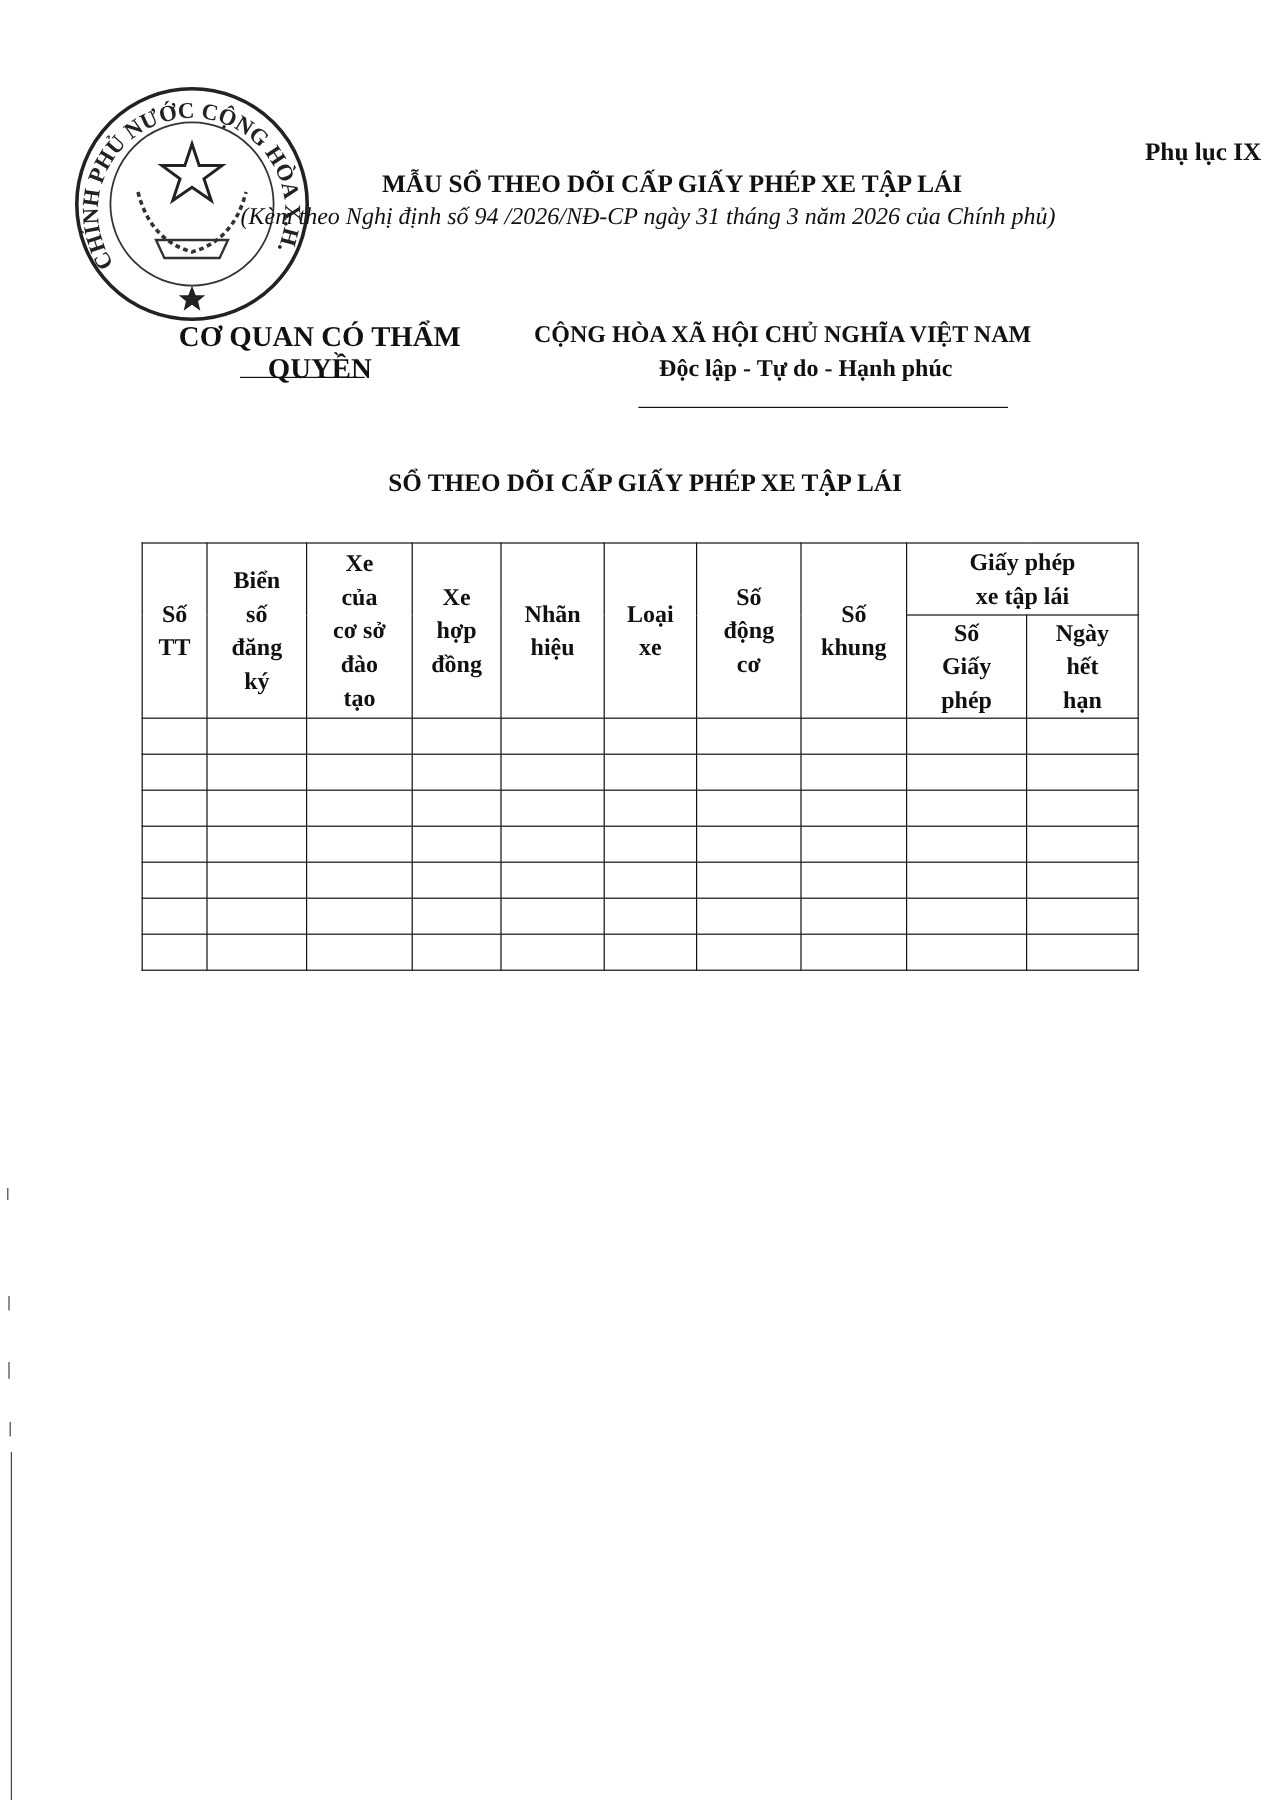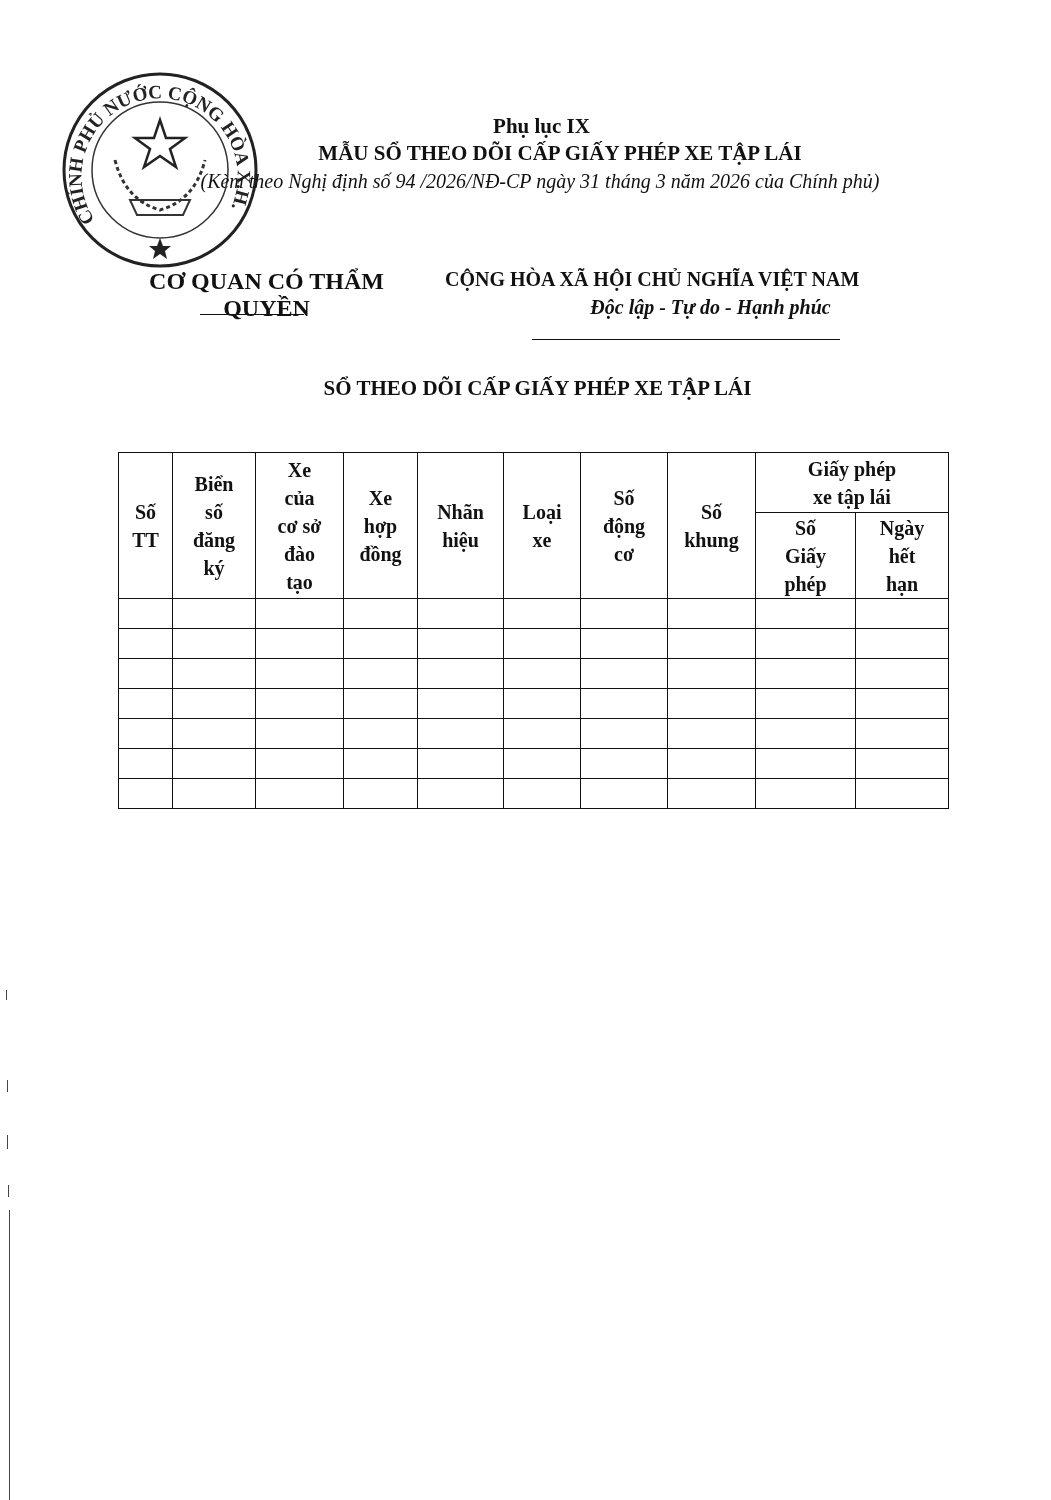--- a/index.html
+++ b/index.html
@@ -1,28 +1,28 @@
 <!DOCTYPE html>
 <html><head>
 <meta charset="utf-8">
 <style>
   html, body { margin: 0; padding: 0; background: #ffffff; }
   body { width: 1051px; height: 1500px; position: relative; overflow: hidden;
          font-family: "Liberation Serif", "DejaVu Serif", serif; color: #111; }
   .abs { position: absolute; }
   .seal { left: 55px; top: 70px; width: 210px; height: 200px; }
-  .appendix-title { left: 0; width: 1051px; top: 114px; text-align: center; font-weight: bold; font-size: 21px; padding-left: 32px; box-sizing: border-box;}
+  .appendix-title { left: 0; width: 1051px; top: 114px; text-align: right; font-weight: bold; font-size: 21px; padding-left: 32px; box-sizing: border-box;}
   .form-title { left: 260px; top: 141px; width: 600px; text-align: center; font-weight: bold; font-size: 21px; }
   .decree-ref { left: 130px; top: 170px; width: 820px; text-align: center; font-style: italic; font-size: 20px; }
   .agency { left: 104px; top: 268px; width: 325px; text-align: center; font-weight: bold; font-size: 24px; }
   .agency-line { left: 200px; top: 314px; width: 104px; border-top: 1.5px solid #111; }
   .nation { left: 445px; top: 268px; width: 485px; font-weight: bold; font-size: 20px; }
-  .motto { left: 468px; top: 296px; width: 485px; text-align: center; font-weight: bold; font-size: 20px; font-style: italic; }
+  .motto { left: 429px; top: 296px; width: 485px; text-align: center; font-weight: bold; font-size: 20px; }
   .motto-line { left: 532px; top: 339px; width: 308px; border-top: 1.5px solid #111; }
-  .book-title { left: 0; width: 1051px; top: 376px; text-align: center; font-weight: bold; font-size: 21px; padding-left: 24px; box-sizing: border-box; }
+  .book-title { left: 0; width: 1051px; top: 390px; text-align: center; font-weight: bold; font-size: 21px; padding-left: 24px; box-sizing: border-box; }
   table.ledger { position: absolute; left: 118px; top: 452px; width: 830px; border-collapse: collapse; table-layout: fixed; }
   table.ledger th, table.ledger td { border: 1.5px solid #111; }
   table.ledger th { font-weight: bold; font-size: 20px; line-height: 28px; text-align: center; vertical-align: middle; padding: 0 2px; }
   table.ledger td { height: 27px; }
   .stray { position: absolute; background: #444; }
 </style>
 </head>
 <body>
 
 <div class="abs seal">

